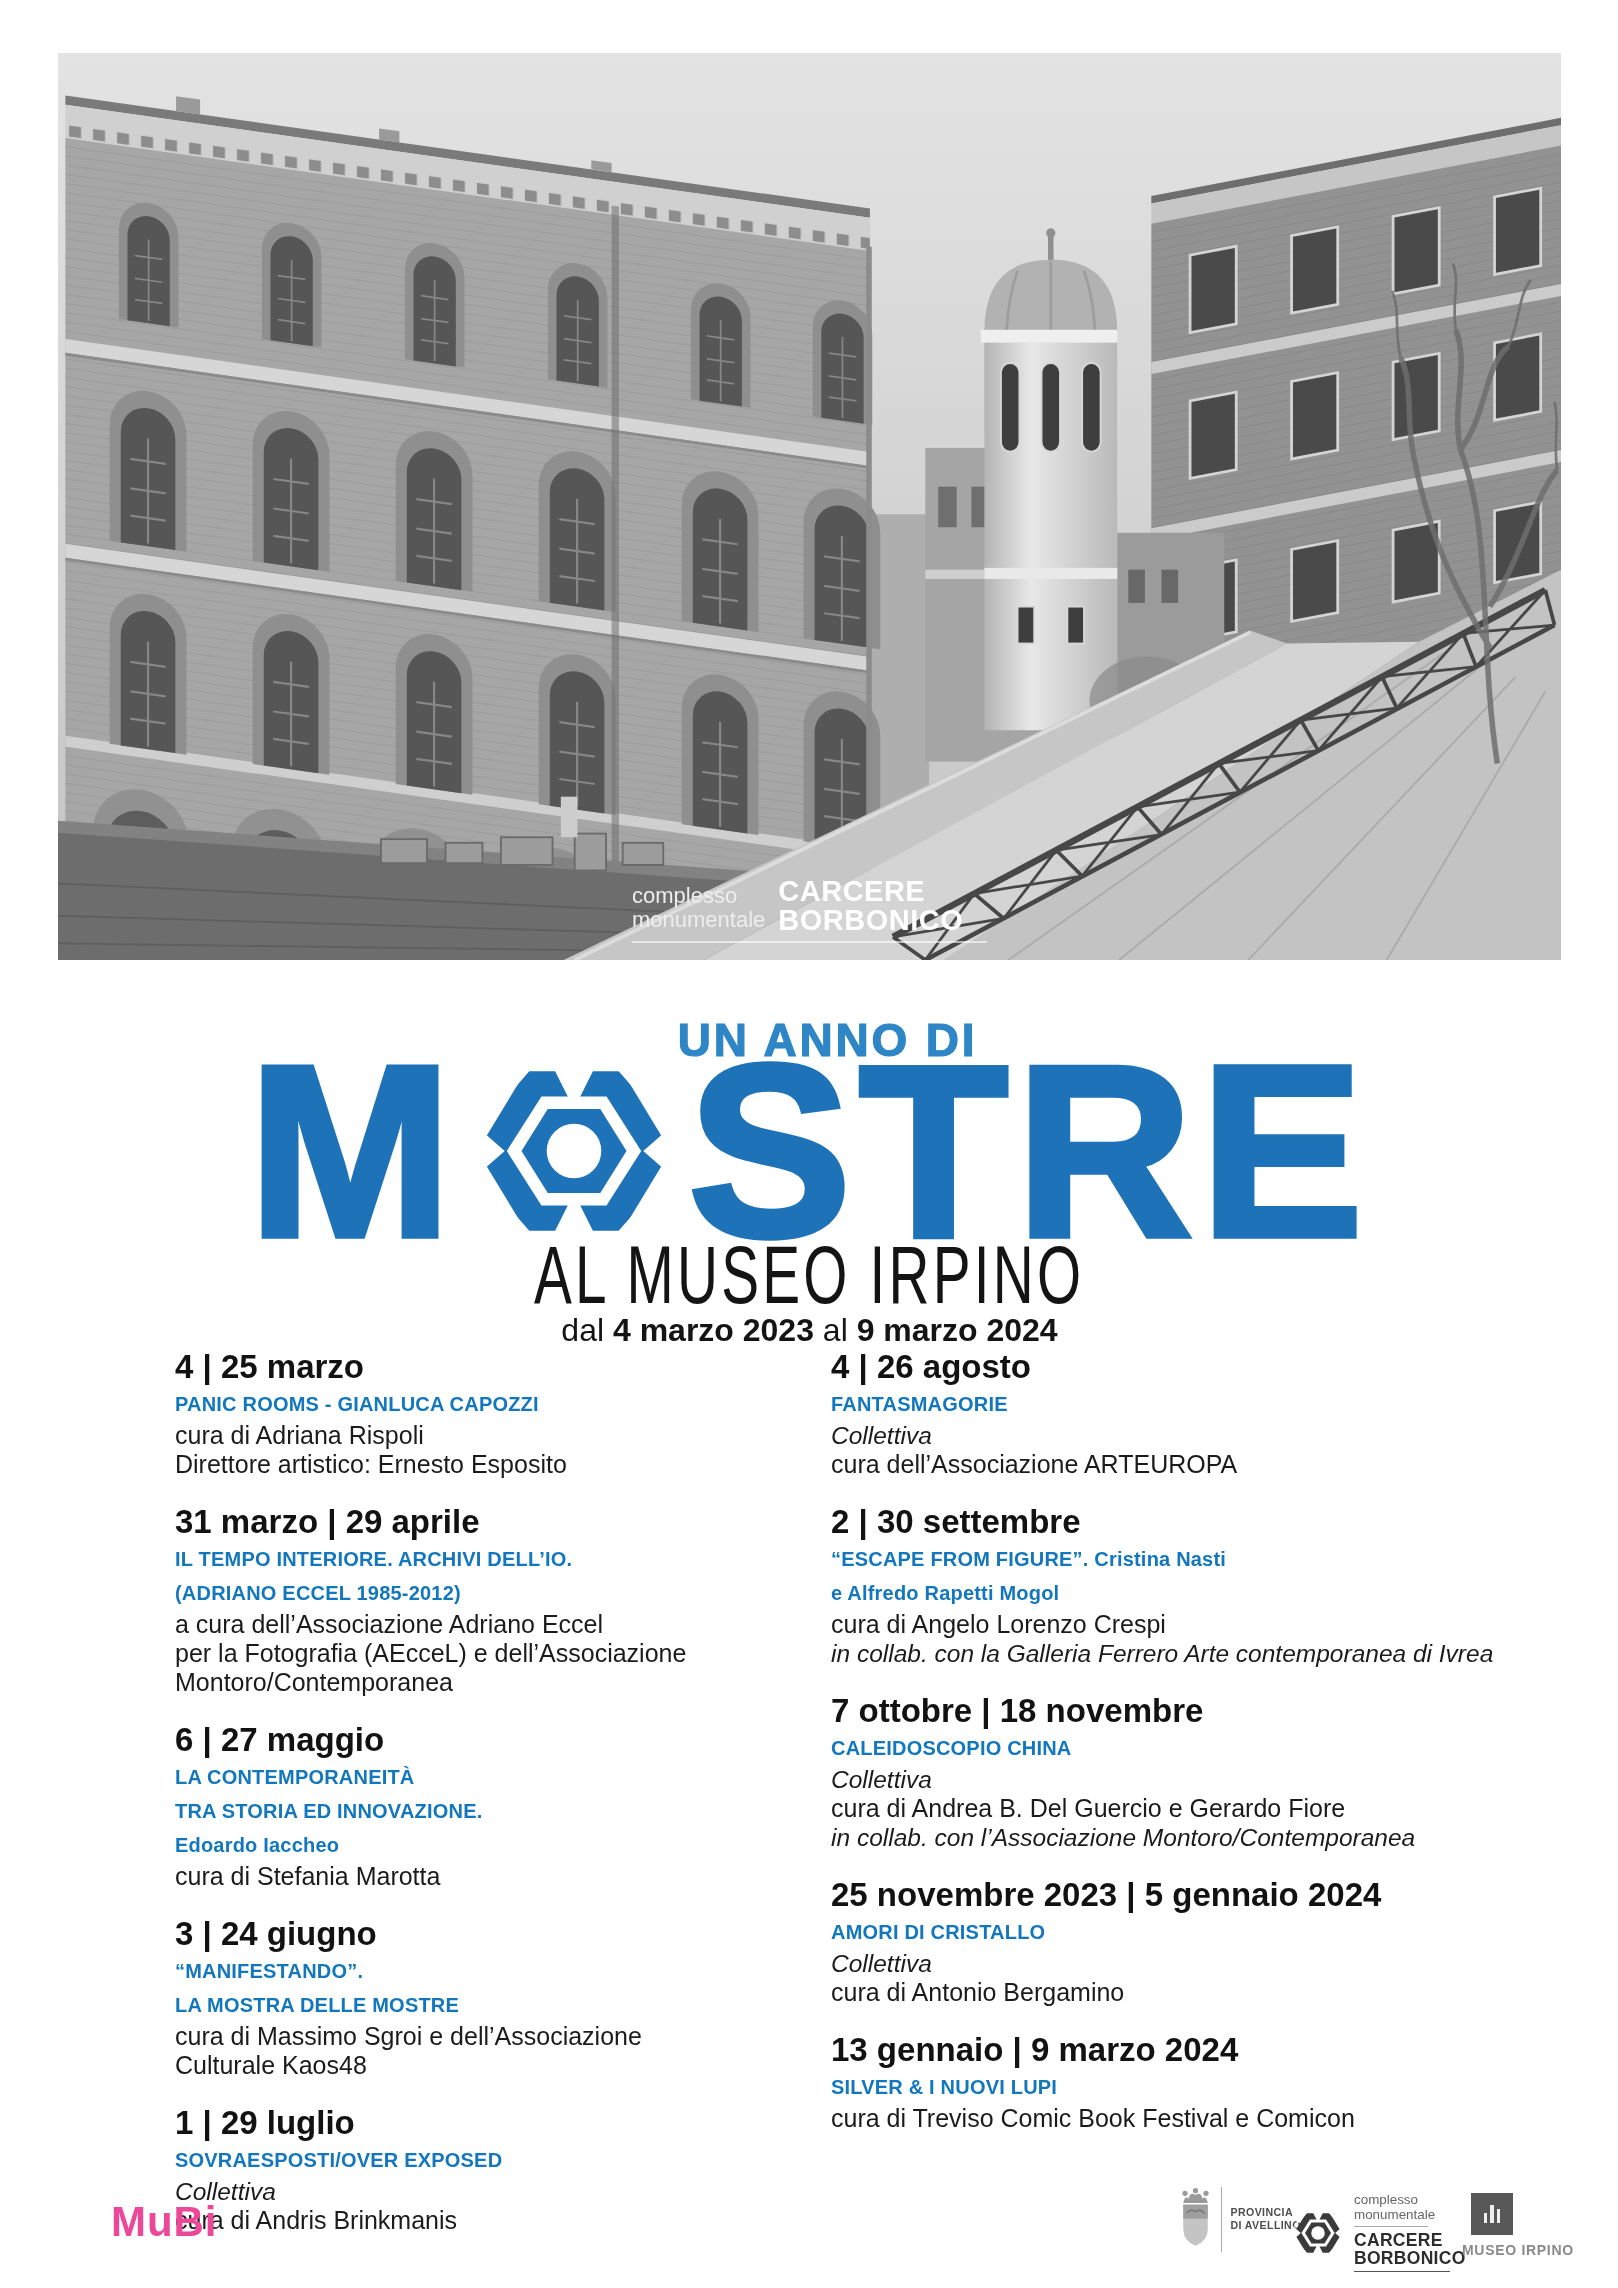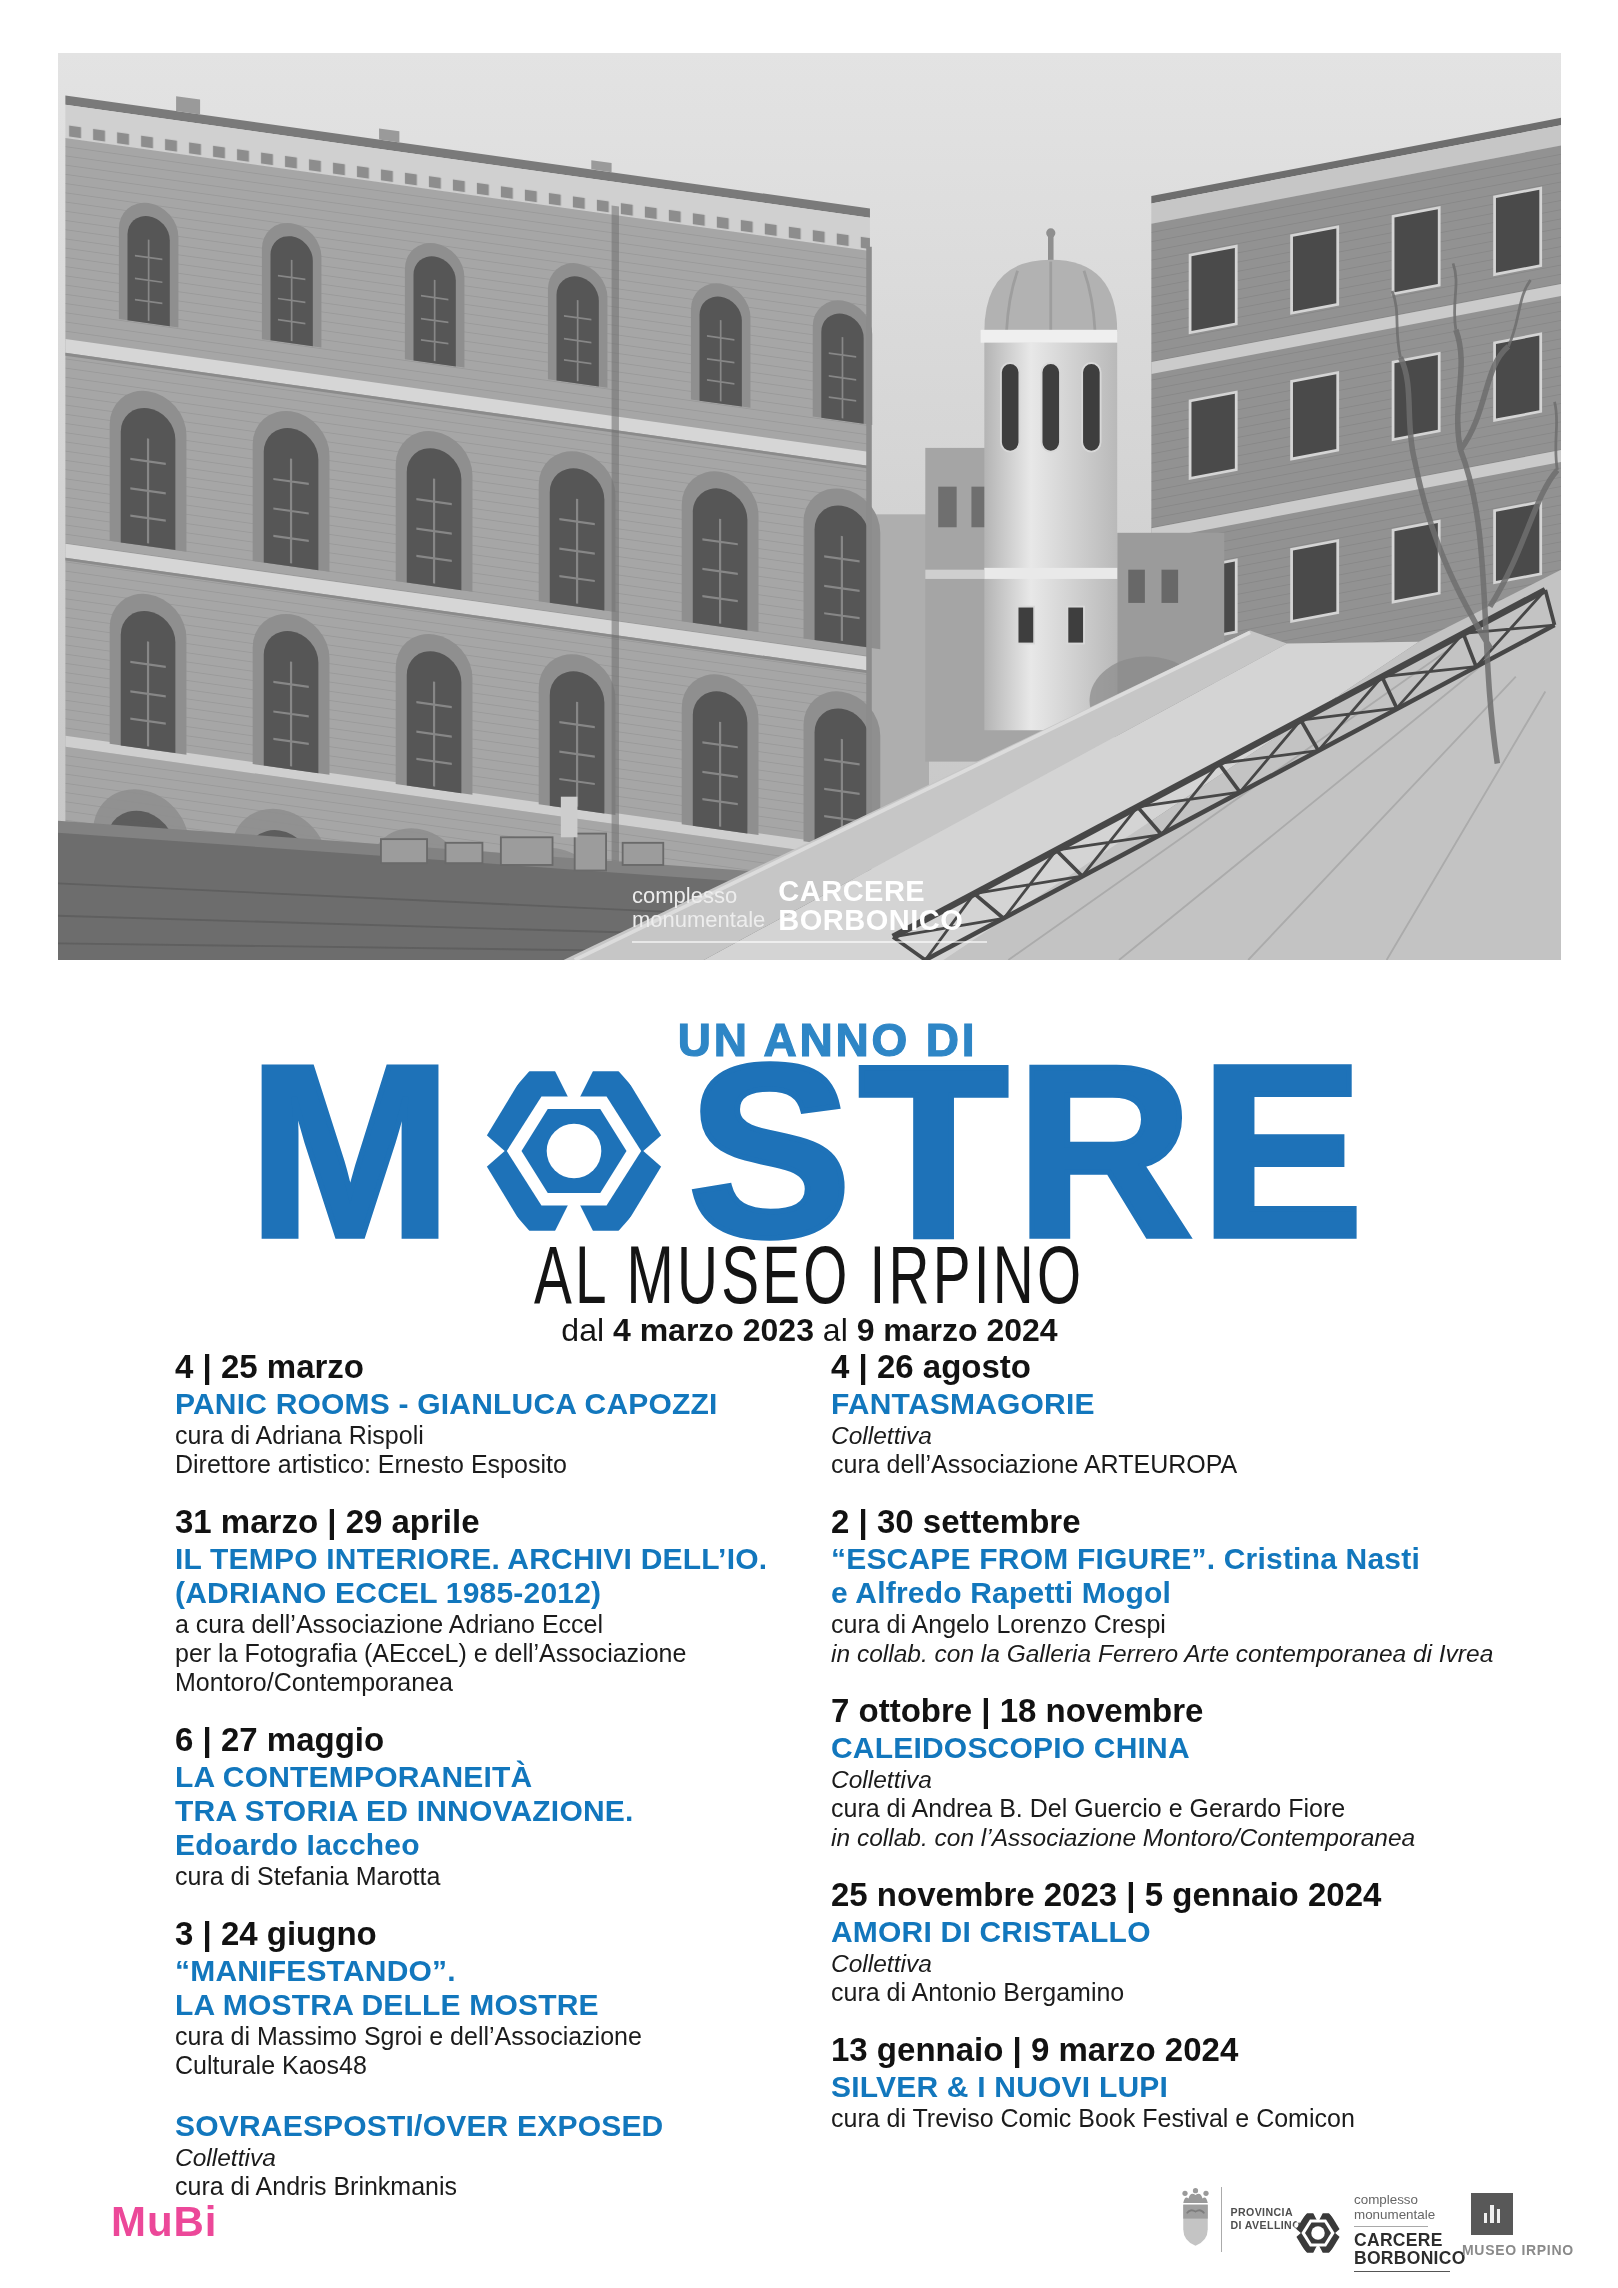--- a/index.html
+++ b/index.html
@@ -29,21 +29,21 @@
   .dateline{position:absolute;left:0;top:1313px;width:100%;text-align:center;
             font-size:32px;line-height:35px;color:#141414;}
   .dateline b{font-weight:700;}
 
   
   .col{position:absolute;top:1353px;}
   .col-left{left:175px;width:646px;}
   .col-right{left:831px;width:698px;}
   .entry{margin-bottom:29.5px;}
   .e-dates{font-size:33px;line-height:28px;font-weight:700;color:#121212;margin-bottom:5.5px;white-space:nowrap;}
-  .e-title{font-size:30px;line-height:34px;font-weight:700;color:#1277bd;letter-spacing:0.2px;white-space:nowrap;}
+  .e-title{font-size:20px;line-height:34px;font-weight:700;color:#1277bd;letter-spacing:0.2px;white-space:nowrap;}
   .e-detail{font-size:25px;line-height:29px;color:#1b1b1b;white-space:nowrap;}
   .e-detail.it{font-style:italic;font-size:24.5px;}
 
   
   .mubi{position:absolute;left:111px;top:2198px;font-size:42px;font-weight:700;color:#ec4899;letter-spacing:0.9px;}
   .f-prov{position:absolute;left:1178px;top:2186px;display:flex;align-items:center;height:66px;}
   .f-prov-shield{width:35px;height:65px;}
   .f-div{width:0.9px;height:65px;background:#ababab;margin:0 8.3px;}
   .f-prov-text{font-size:10.6px;line-height:13px;font-weight:700;color:#4e4e4e;letter-spacing:0.4px;}
   .f-carcere{position:absolute;left:1292px;top:2193px;display:flex;align-items:center;}
@@ -305,20 +305,21 @@
         <div class="e-detail">cura di Stefania Marotta</div>
       </div>
       <div class="entry">
         <div class="e-dates">3 | 24 giugno</div>
         <div class="e-title">“MANIFESTANDO”.</div>
         <div class="e-title">LA MOSTRA DELLE MOSTRE</div>
         <div class="e-detail">cura di Massimo Sgroi e dell’Associazione</div>
         <div class="e-detail">Culturale Kaos48</div>
       </div>
       <div class="entry">
+        <div class="e-dates">1 | 29 luglio</div>
         <div class="e-title">SOVRAESPOSTI/OVER EXPOSED</div>
         <div class="e-detail it">Collettiva</div>
         <div class="e-detail">cura di Andris Brinkmanis</div>
       </div>
     </div>
   <div class="col col-right">
       <div class="entry">
         <div class="e-dates">4 | 26 agosto</div>
         <div class="e-title">FANTASMAGORIE</div>
         <div class="e-detail it">Collettiva</div>

